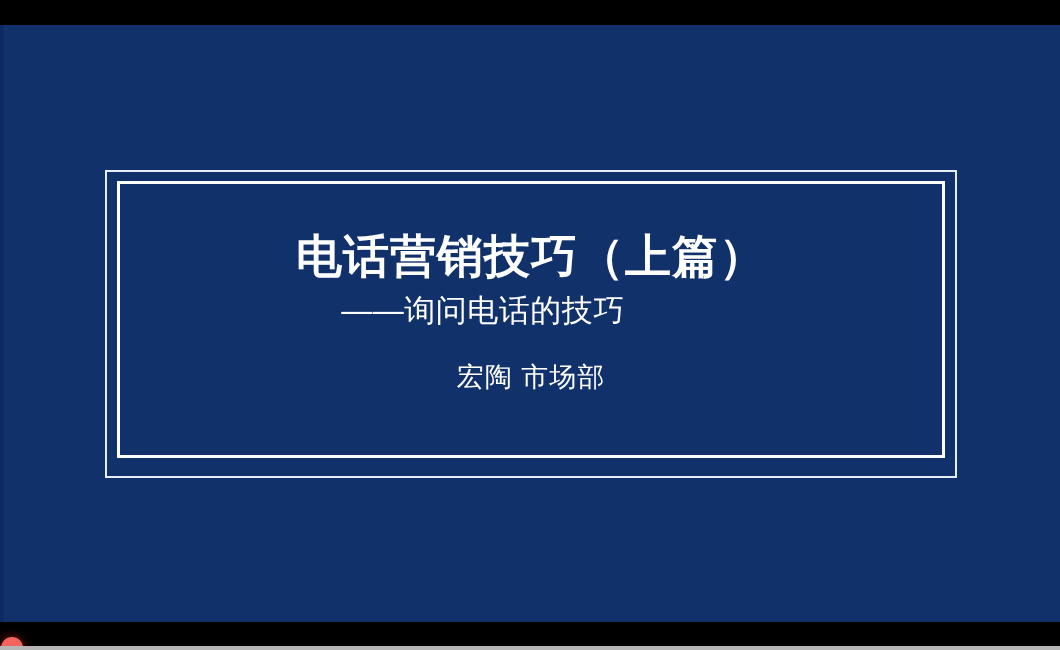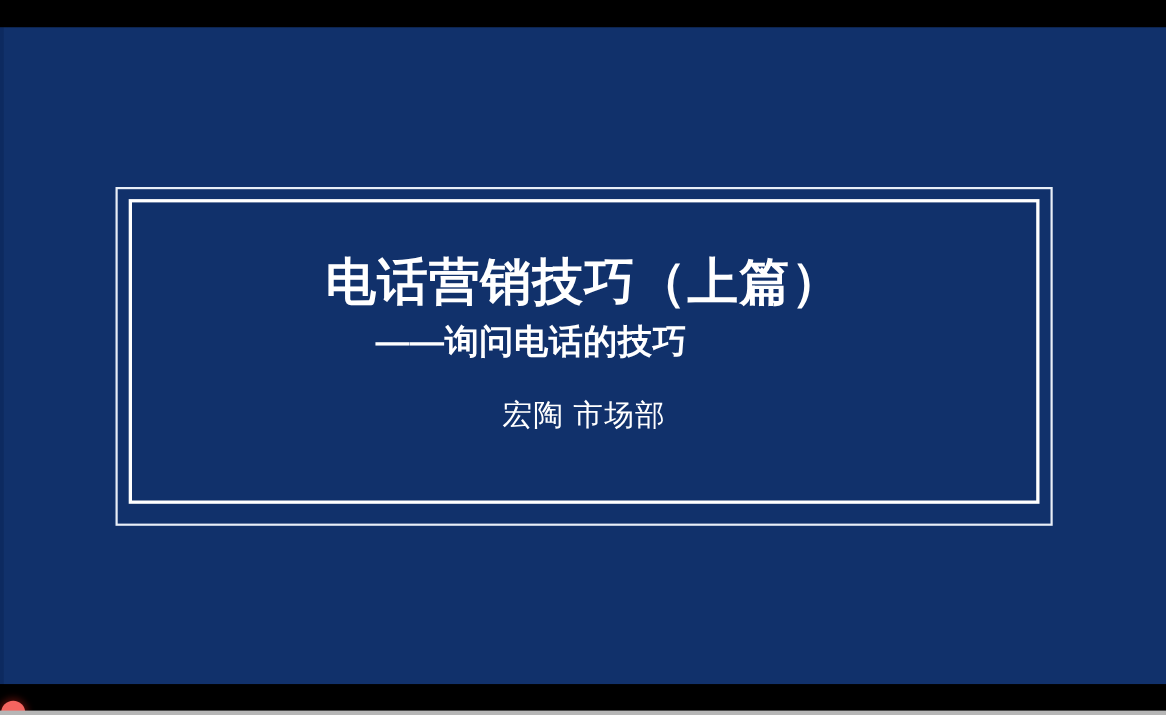--- a/index.html
+++ b/index.html
@@ -86,21 +86,21 @@
     line-height: 1.12;
     letter-spacing: 1px;
     white-space: nowrap;
     text-align: center;
     margin: 0;
   }
 
   #slide-subtitle {
     color: #ffffff;
     font-size: 31px;
-    font-weight: bold;
+    font-weight: normal;
     line-height: 1.2;
     letter-spacing: 0.5px;
     white-space: nowrap;
     text-align: center;
     margin: 9px 0 0 -96px;
   }
 
   #slide-author {
     color: #ffffff;
     font-size: 27px;

